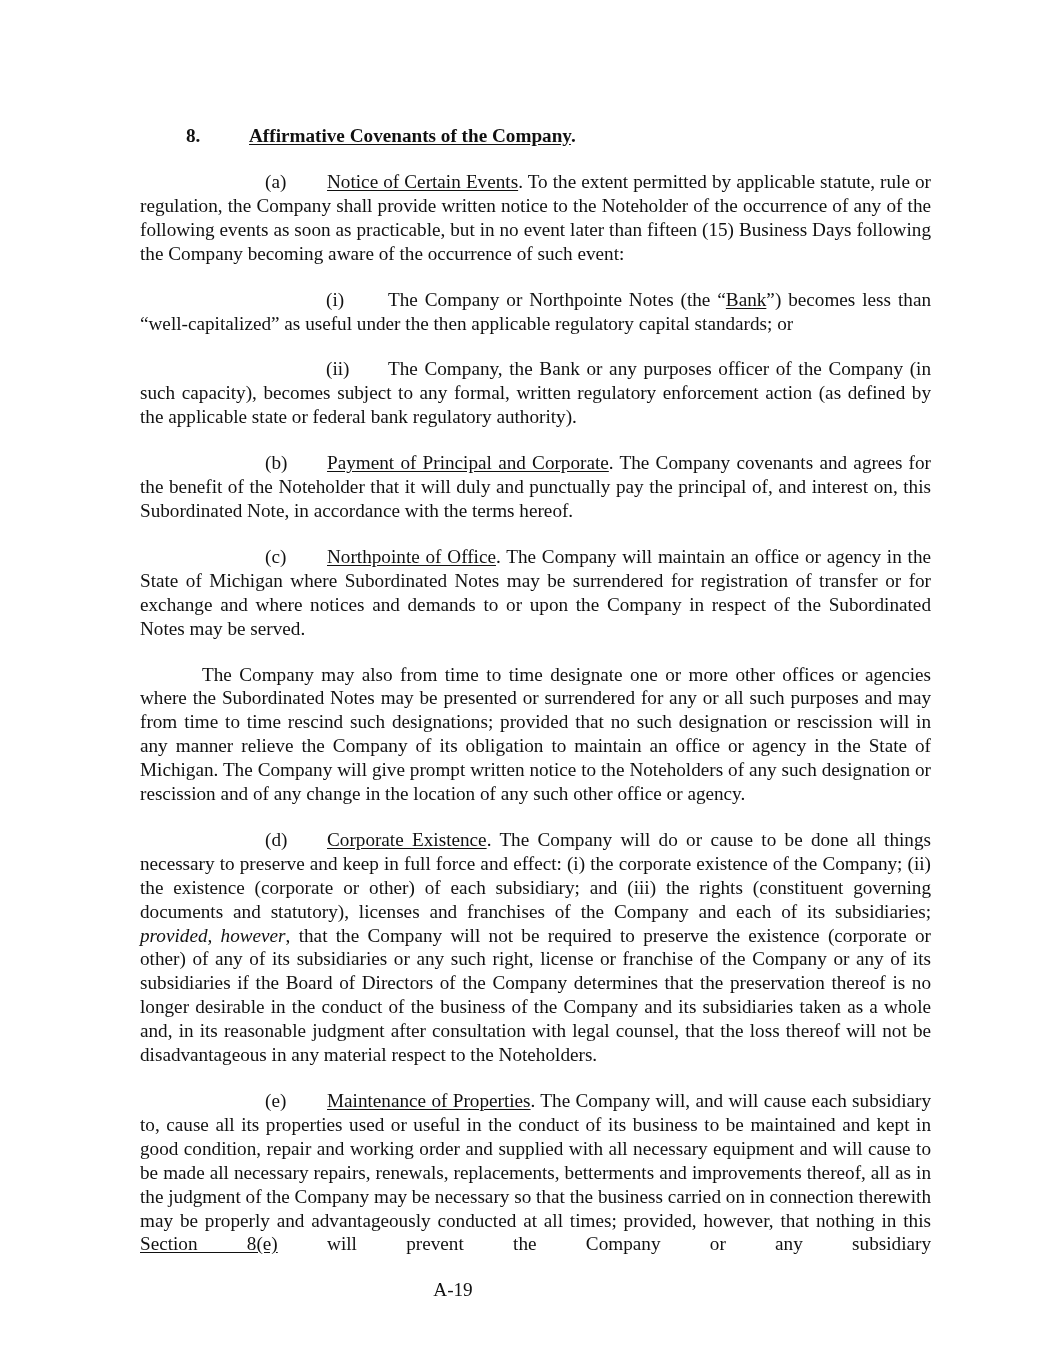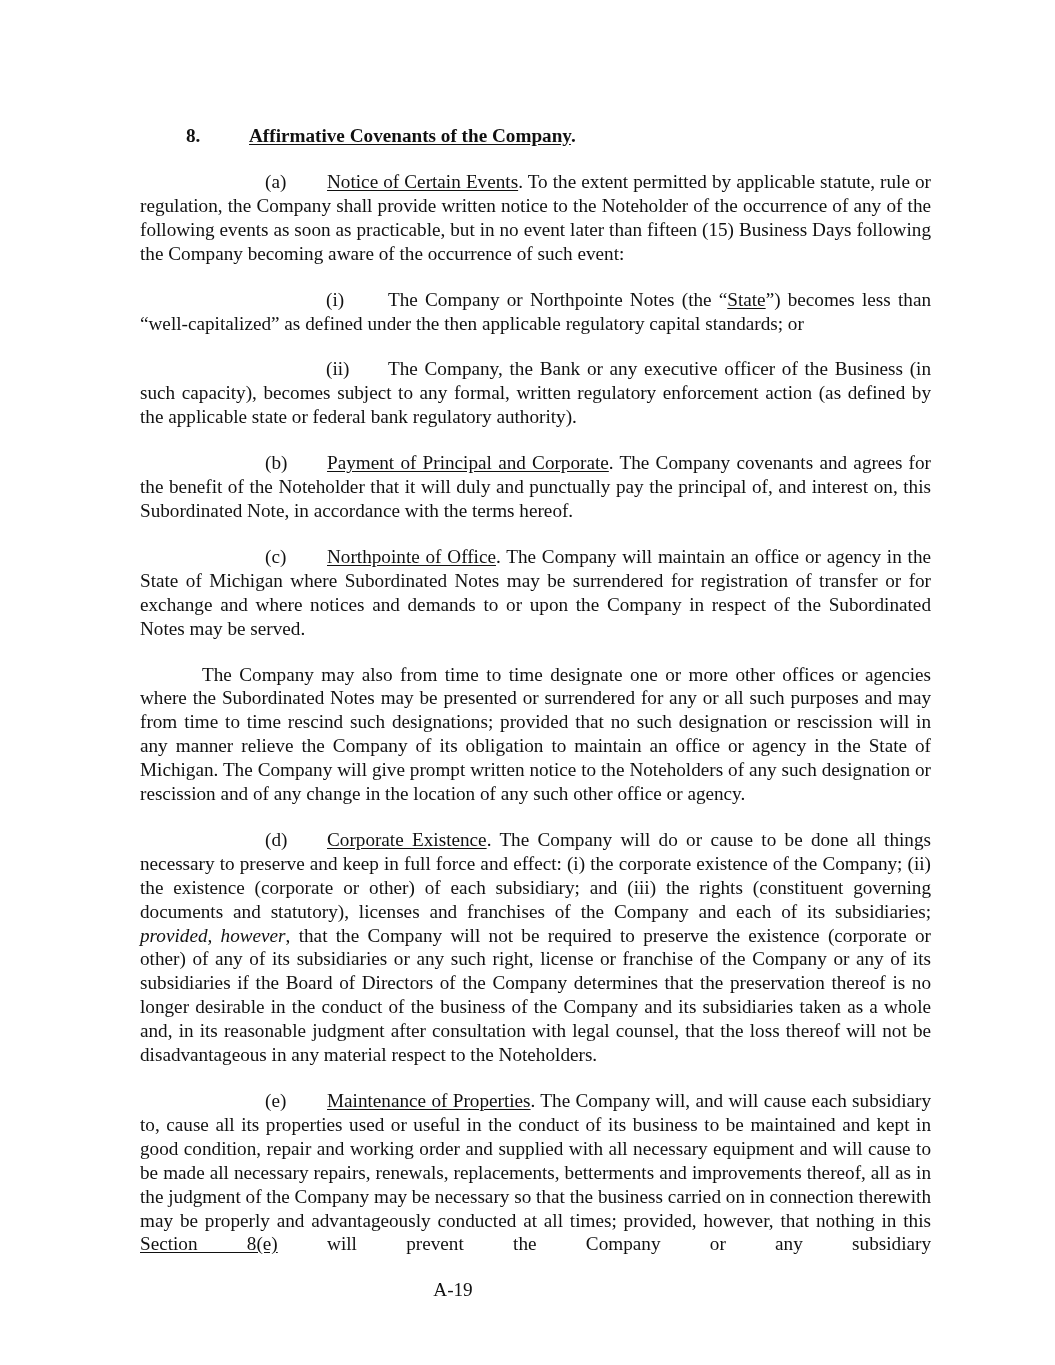--- a/index.html
+++ b/index.html
@@ -35,23 +35,23 @@
 
 <div class="page">
 
   <div class="heading">
     <span class="num">8.</span>
     <span class="title"><u>Affirmative Covenants of the Company</u><span>.</span></span>
   </div>
 
   <p class="ind1"><span class="lab">(a)</span><u>Notice of Certain Events</u><span>.  To the extent permitted by applicable statute, rule or regulation, the Company shall provide written notice to the Noteholder of the occurrence of any of the following events as soon as practicable, but in no event later than fifteen (15) Business Days following the Company becoming aware of the occurrence of such event:</span></p>
 
-  <p class="ind2"><span class="lab">(i)</span><span>The Company or Northpointe Notes (the “</span><u>State</u><span>”) becomes less than “well-capitalized” as defined under the then applicable regulatory capital standards; or</span></p>
+  <p class="ind2"><span class="lab">(i)</span><span>The Company or Northpointe Notes (the “</span><u>Bank</u><span>”) becomes less than “well-capitalized” as useful under the then applicable regulatory capital standards; or</span></p>
 
-  <p class="ind2"><span class="lab">(ii)</span><span>The Company, the Bank or any executive officer of the Business (in such capacity), becomes subject to any formal, written regulatory enforcement action (as defined by the applicable state or federal bank regulatory authority).</span></p>
+  <p class="ind2"><span class="lab">(ii)</span><span>The Company, the Bank or any purposes officer of the Company (in such capacity), becomes subject to any formal, written regulatory enforcement action (as defined by the applicable state or federal bank regulatory authority).</span></p>
 
   <p class="ind1"><span class="lab">(b)</span><u>Payment of Principal and Corporate</u><span>. The Company covenants and agrees for the benefit of the Noteholder that it will duly and punctually pay the principal of, and interest on, this Subordinated Note, in accordance with the terms hereof.</span></p>
 
   <p class="ind1"><span class="lab">(c)</span><u>Northpointe of Office</u><span>. The Company will maintain an office or agency in the State of Michigan where Subordinated Notes may be surrendered for registration of transfer or for exchange and where notices and demands to or upon the Company in respect of the Subordinated Notes may be served.</span></p>
 
   <p class="indp">The Company may also from time to time designate one or more other offices or agencies where the Subordinated Notes may be presented or surrendered for any or all such purposes and may from time to time rescind such designations; provided that no such designation or rescission will in any manner relieve the Company of its obligation to maintain an office or agency in the State of Michigan.  The Company will give prompt written notice to the Noteholders of any such designation or rescission and of any change in the location of any such other office or agency.</p>
 
   <p class="ind1"><span class="lab">(d)</span><u>Corporate Existence</u><span>. The Company will do or cause to be done all things necessary to preserve and keep in full force and effect: (i) the corporate existence of the Company; (ii) the existence (corporate or other) of each subsidiary; and (iii) the rights (constituent governing documents and statutory), licenses and franchises of the Company and each of its subsidiaries; </span><i>provided, however</i><span>, that the Company will not be required to preserve the existence (corporate or other) of any of its subsidiaries or any such right, license or franchise of the Company or any of its subsidiaries if the Board of Directors of the Company determines that the preservation thereof is no longer desirable in the conduct of the business of the Company and its subsidiaries taken as a whole and, in its reasonable judgment after consultation with legal counsel, that the loss thereof will not be disadvantageous in any material respect to the Noteholders.</span></p>
 
   <p class="ind1" style="text-align-last: justify;"><span class="lab">(e)</span><u>Maintenance of Properties</u><span>. The Company will, and will cause each subsidiary to, cause all its properties used or useful in the conduct of its business to be maintained and kept in good condition, repair and working order and supplied with all necessary equipment and will cause to be made all necessary repairs, renewals, replacements, betterments and improvements thereof, all as in the judgment of the Company may be necessary so that the business carried on in connection therewith may be properly and advantageously conducted at all times; provided, however, that nothing in this </span><u>Section 8(e)</u><span> will prevent the Company or any subsidiary</span></p>

